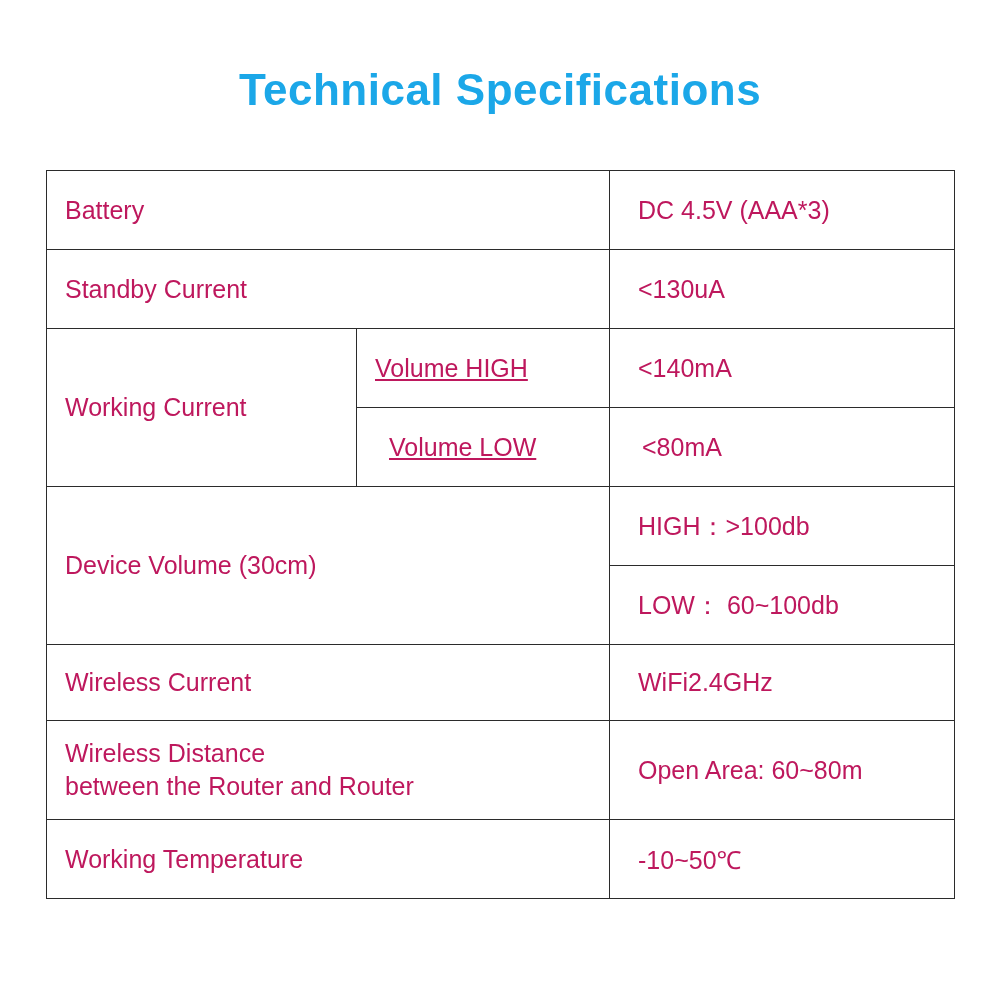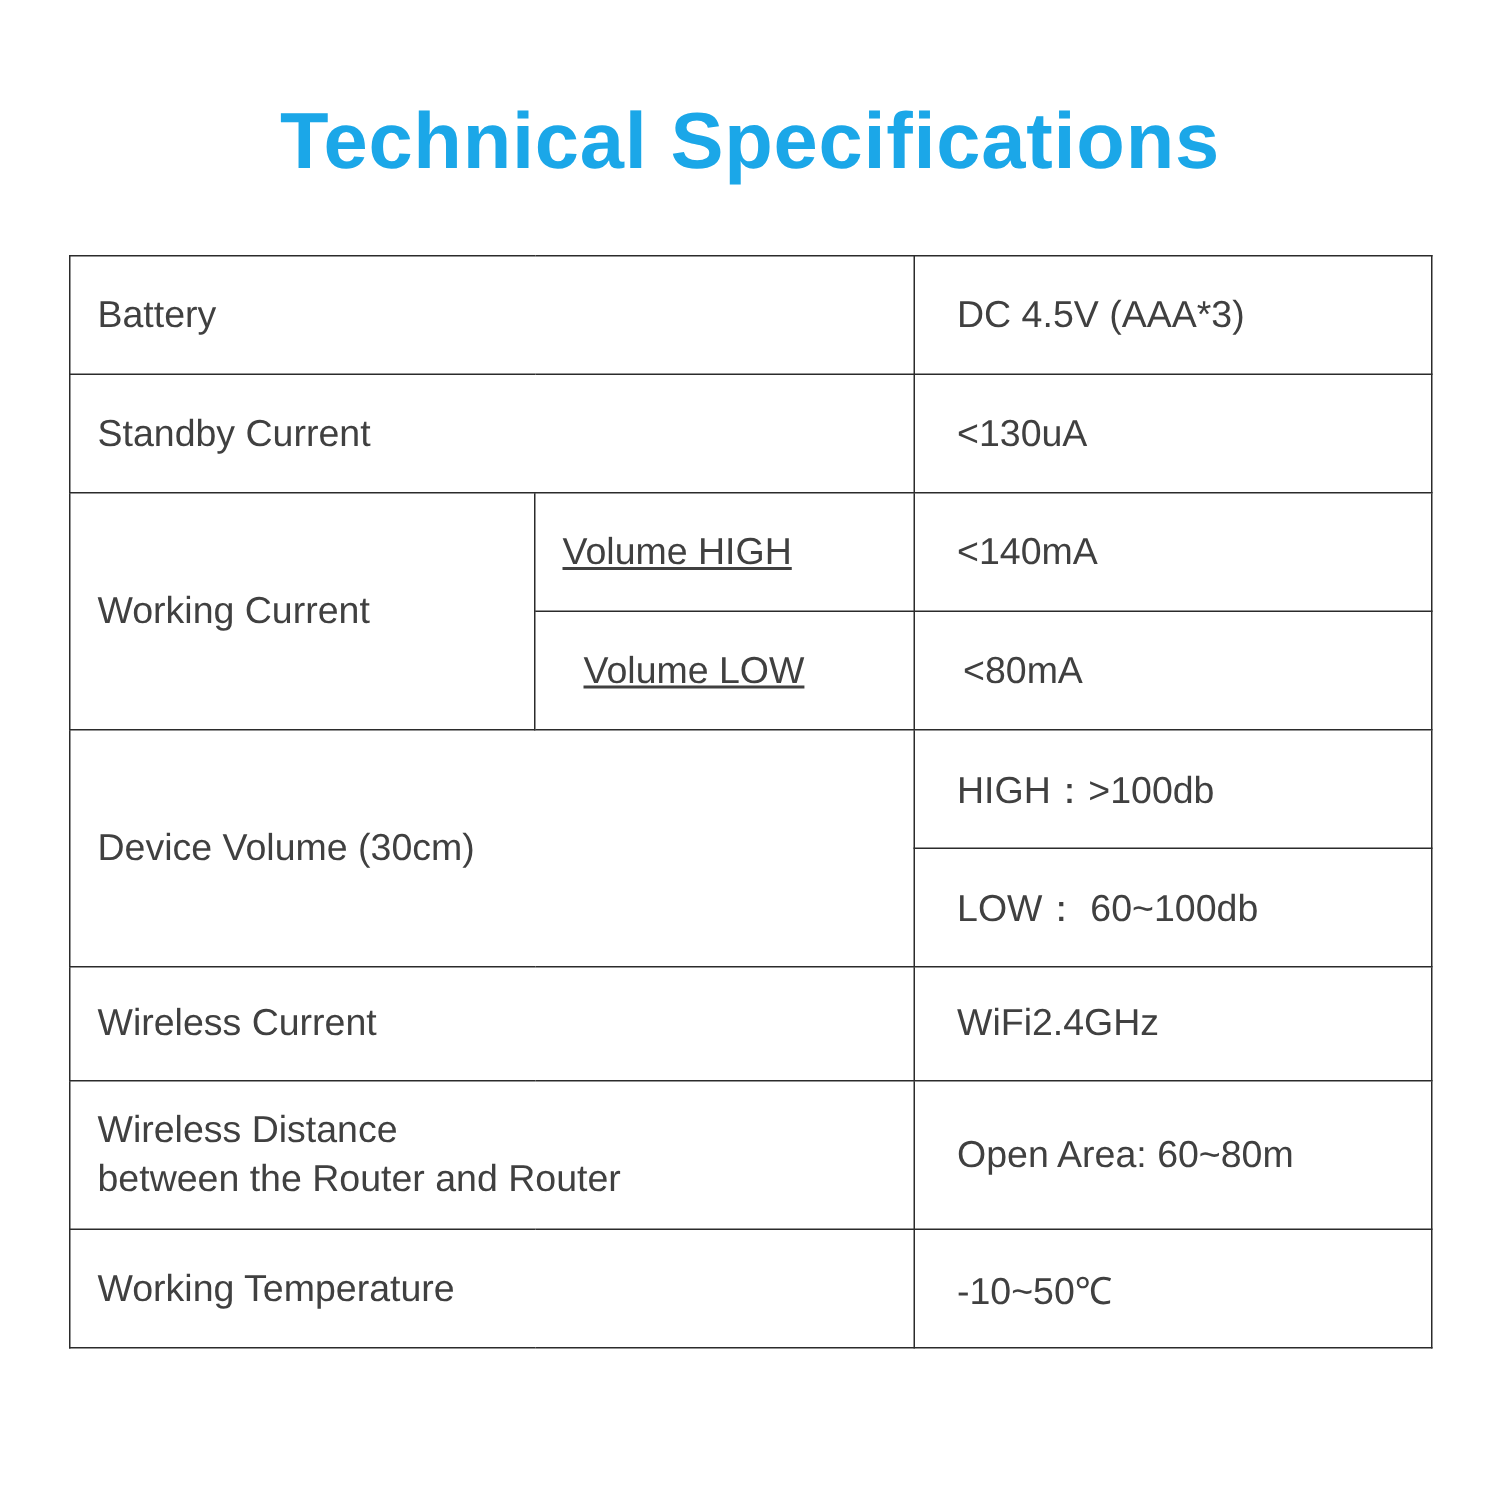--- a/index.html
+++ b/index.html
@@ -15,40 +15,40 @@
     overflow: hidden;
   }
   .page {
     position: relative;
     width: 1000px;
     height: 1000px;
     box-sizing: border-box;
   }
   .title {
     text-align: center;
-    font-size: 53px;
+    font-size: 44px;
     font-weight: bold;
     color: #1ba7e8;
     letter-spacing: 0.5px;
     padding-top: 66px;
     padding-bottom: 0;
     line-height: 1.1;
   }
   .spec-table {
     position: absolute;
     left: 46px;
     top: 170px;
     width: 908px;
     border-collapse: collapse;
     table-layout: fixed;
   }
   .spec-table td {
     border: 1px solid #2b2b2b;
     font-size: 25px;
-    color: #404040;
+    color: #be185d;
     padding: 0 18px;
     vertical-align: middle;
     font-weight: normal;
   }
   td.label {
     text-align: left;
   }
   td.sublabel {
     text-align: left;
     text-decoration: underline;

